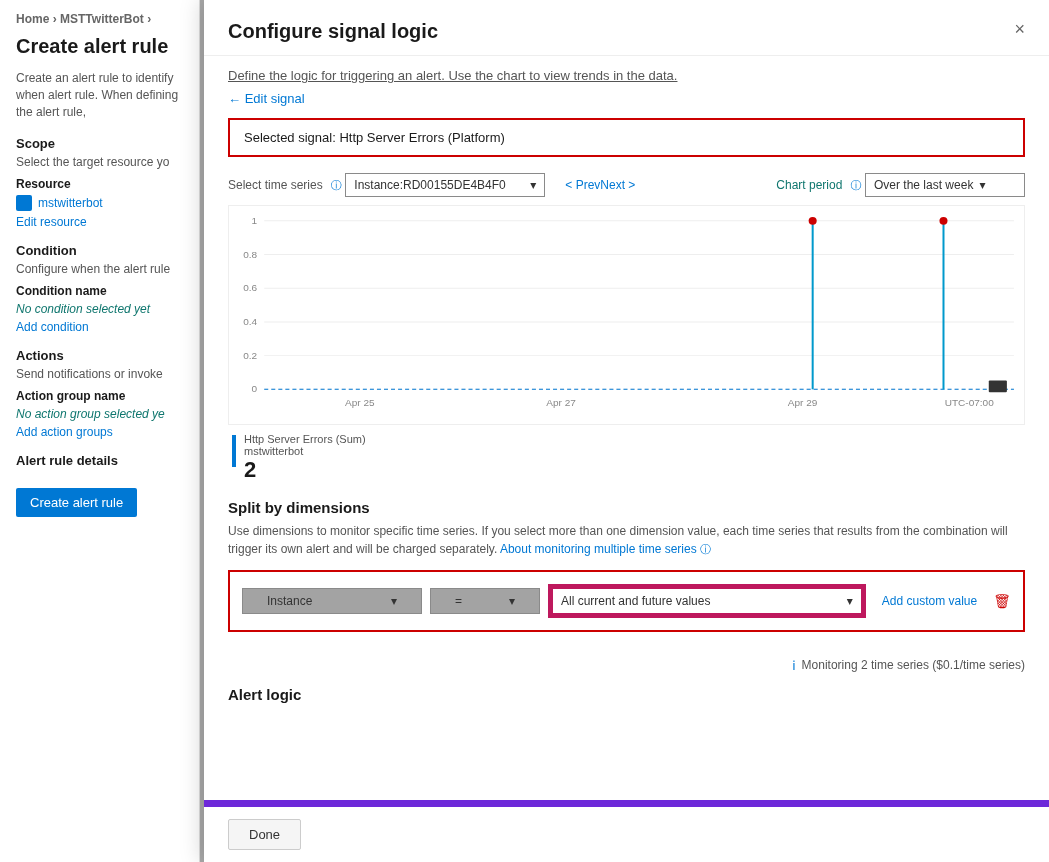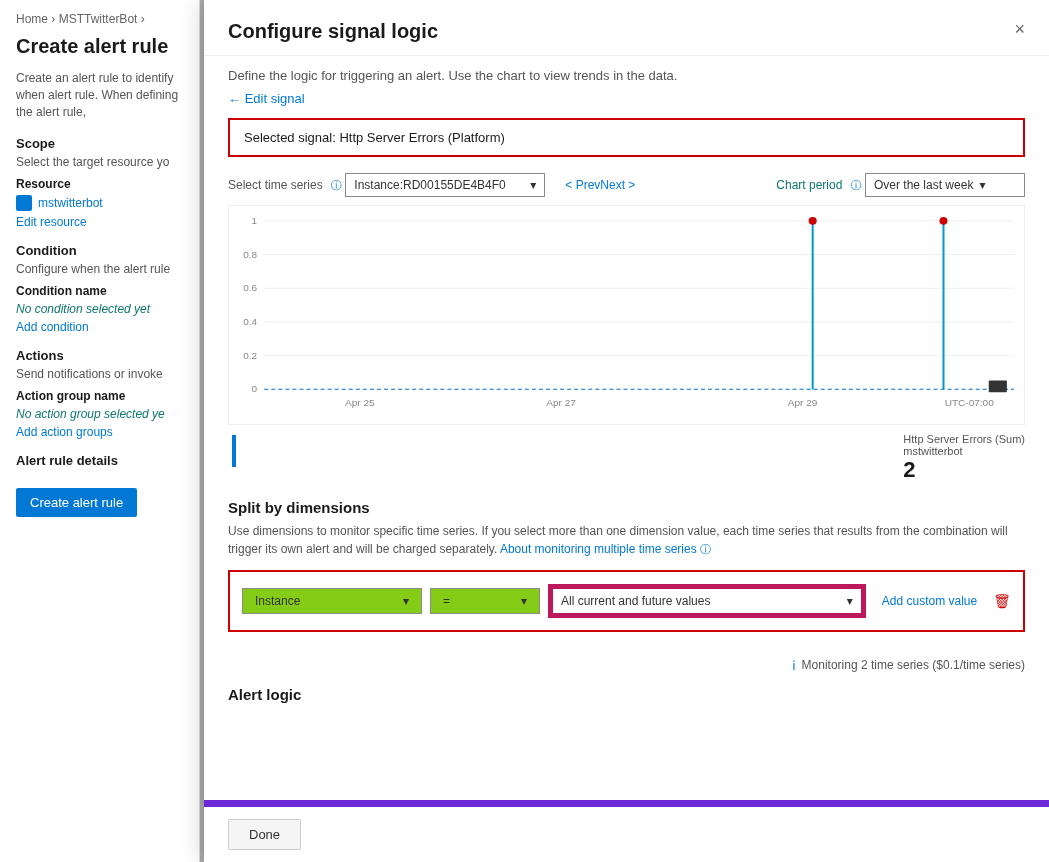--- a/index.html
+++ b/index.html
@@ -8,21 +8,21 @@
     
     .left-panel {
       width: 200px;
       background: #fff;
       border-right: 1px solid #ddd;
       padding: 12px 16px;
       flex-shrink: 0;
       overflow-y: auto;
     }
     .breadcrumb { font-size: 12px; color: #0078d4; margin-bottom: 8px; }
-    .breadcrumb span { color: #666; }
+    .breadcrumb span { color: #666; font-weight: bold; }
     .page-title { font-size: 20px; font-weight: 600; color: #1a1a1a; margin-bottom: 12px; line-height: 1.2; }
     .left-desc { font-size: 12px; color: #555; margin-bottom: 16px; line-height: 1.4; }
     .section-title { font-size: 13px; font-weight: 700; margin: 14px 0 4px; color: #1a1a1a; }
     .section-desc { font-size: 12px; color: #555; margin-bottom: 8px; }
     .field-label { font-size: 12px; font-weight: 600; color: #1a1a1a; margin: 8px 0 4px; }
     .resource-item { display: flex; align-items: center; gap: 6px; margin-bottom: 4px; }
     .resource-icon { width: 16px; height: 16px; background: #0078d4; border-radius: 2px; flex-shrink: 0; }
     .resource-name { font-size: 12px; color: #0078d4; }
     .edit-link { font-size: 12px; color: #0078d4; cursor: pointer; margin-bottom: 10px; }
     .add-link { font-size: 12px; color: #0078d4; cursor: pointer; margin-top: 4px; }
@@ -46,21 +46,21 @@
       display: flex;
       justify-content: space-between;
       align-items: flex-start;
       padding: 20px 24px 12px;
       border-bottom: 1px solid #eee;
       flex-shrink: 0;
     }
     .modal-title { font-size: 20px; font-weight: 600; color: #1a1a1a; }
     .close-btn { font-size: 18px; cursor: pointer; color: #666; background: none; border: none; line-height: 1; }
     .modal-body { flex: 1; overflow-y: auto; padding: 0; }
-    .modal-desc { font-size: 13px; color: #555; padding: 12px 24px 0; }
+    .modal-desc { font-size: 13px; color: #555; padding: 12px 24px 0; text-decoration: underline; }
     .edit-signal-link { font-size: 13px; color: #0078d4; cursor: pointer; padding: 8px 24px 12px; display: block; }
     .edit-signal-link::before { content: '← '; }
 
     .selected-signal-box {
       margin: 0 24px 16px;
       border: 2px solid #c00;
       padding: 10px 14px;
       background: #fff;
     }
     .selected-signal-text { font-size: 13px; color: #1a1a1a; }
@@ -105,21 +105,20 @@
       margin-bottom: 8px;
     }
     .chart-svg { width: 100%; height: 100%; }
 
     .chart-legend {
       display: flex;
       align-items: flex-start;
       gap: 8px;
       margin-bottom: 16px;
       padding-left: 4px;
-      justify-content: space-between;
     }
     .legend-color-bar { width: 4px; height: 32px; background: #0078d4; flex-shrink: 0; margin-top: 2px; }
     .legend-text { font-size: 11px; color: #555; }
     .legend-count { font-size: 22px; font-weight: 600; color: #1a1a1a; }
 
     
     .split-section { padding: 0 24px 16px; }
     .split-title { font-size: 15px; font-weight: 600; color: #1a1a1a; margin-bottom: 6px; }
     .split-desc { font-size: 12px; color: #555; margin-bottom: 12px; line-height: 1.5; }
     .split-desc a { color: #0078d4; cursor: pointer; }
@@ -131,22 +130,22 @@
     }
     .dim-headers { display: flex; gap: 8px; margin-bottom: 8px; }
     .dim-header { font-size: 12px; font-weight: 600; color: #1a1a1a; }
     .dim-header:nth-child(1) { width: 180px; }
     .dim-header:nth-child(2) { width: 110px; }
     .dim-header:nth-child(3) { flex: 1; }
 
     .dim-row { display: flex; gap: 8px; align-items: center; }
     .dim-select {
       border: 1px solid #8a8a8a;
-      background: #84cc16;
-      padding: 5px 12px;
+      background: #a3a3a3;
+      padding: 5px 24px;
       font-size: 12px;
       display: flex;
       align-items: center;
       cursor: pointer;
     }
     .dim-select:nth-child(1) { width: 180px; }
     .dim-select:nth-child(2) { width: 110px; }
     .dim-values-select {
       border: 5px solid #be185d;
       background: #fff;

